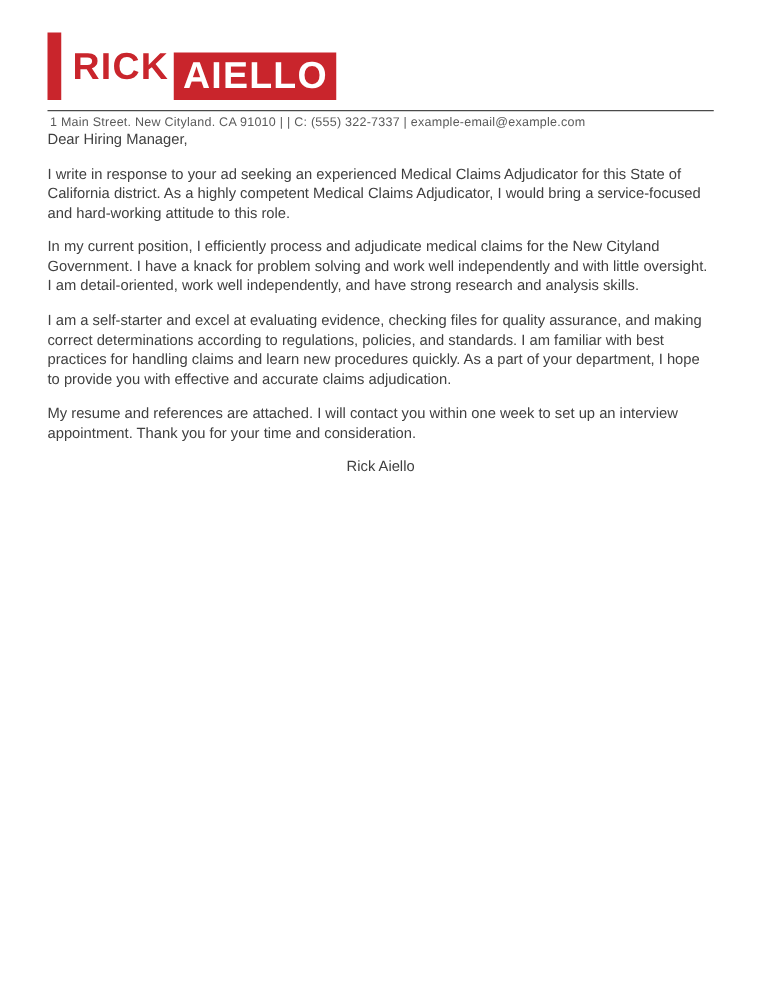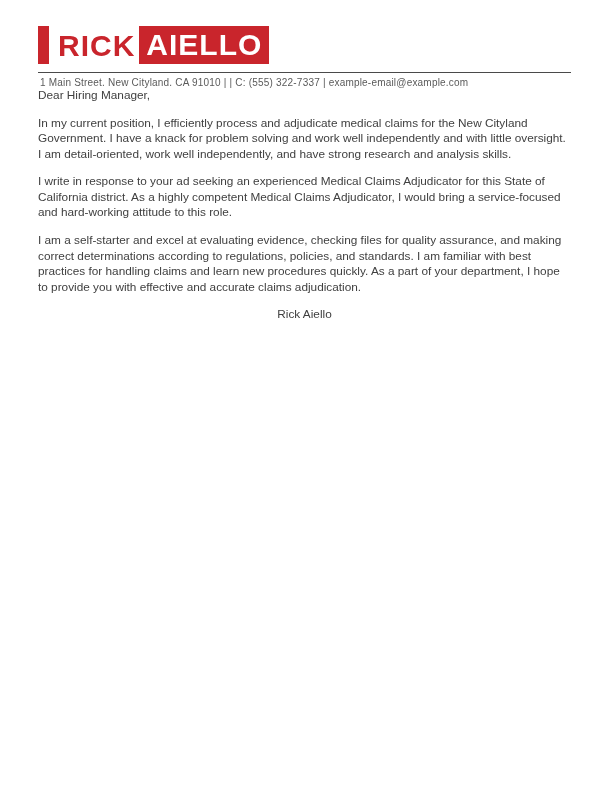--- a/index.html
+++ b/index.html
@@ -36,20 +36,21 @@
     line-height: 1.1;
   }
   .first-name {
     color: #c9252c;
     padding: 2px 4px 2px 0;
   }
   .last-name {
     color: #ffffff;
     background: #c9252c;
     padding: 2px 7px 3px 7px;
+    margin-top: 16px;
   }
   .contact-row {
     border-top: 1px solid #4a4a4a;
     padding: 4px 0 0 2px;
     font-size: 10px;
     color: #5a5a5a;
     letter-spacing: 0.2px;
   }
   .letter {
     color: #404040;
@@ -82,24 +83,25 @@
       <span class="first-name">RICK</span>
       <span class="last-name">AIELLO</span>
     </div>
   </div>
 
   <div class="contact-row">1 Main Street. New Cityland. CA 91010 |  | C: (555) 322-7337 | example-email@example.com</div>
 
   <div class="letter">
     <p class="salutation">Dear Hiring Manager,</p>
 
+    <p>I write in response to your ad seeking an experienced Medical Claims Adjudicator for this State of California district. As a highly competent Medical Claims Adjudicator, I would bring a service-focused and hard-working attitude to this role.</p>
+
     <p>In my current position, I efficiently process and adjudicate medical claims for the New Cityland Government. I have a knack for problem solving and work well independently and with little oversight. I am detail-oriented, work well independently, and have strong research and analysis skills.</p>
-
-    <p>I write in response to your ad seeking an experienced Medical Claims Adjudicator for this State of California district. As a highly competent Medical Claims Adjudicator, I would bring a service-focused and hard-working attitude to this role.</p>
 
     <p>I am a self-starter and excel at evaluating evidence, checking files for quality assurance, and making correct determinations according to regulations, policies, and standards. I am familiar with best practices for handling claims and learn new procedures quickly. As a part of your department, I hope to provide you with effective and accurate claims adjudication.</p>
 
+    <p>My resume and references are attached. I will contact you within one week to set up an interview appointment. Thank you for your time and consideration.</p>
 
 
     <p class="signature">Rick Aiello</p>
   </div>
 
 </div>
 
 </body></html>

